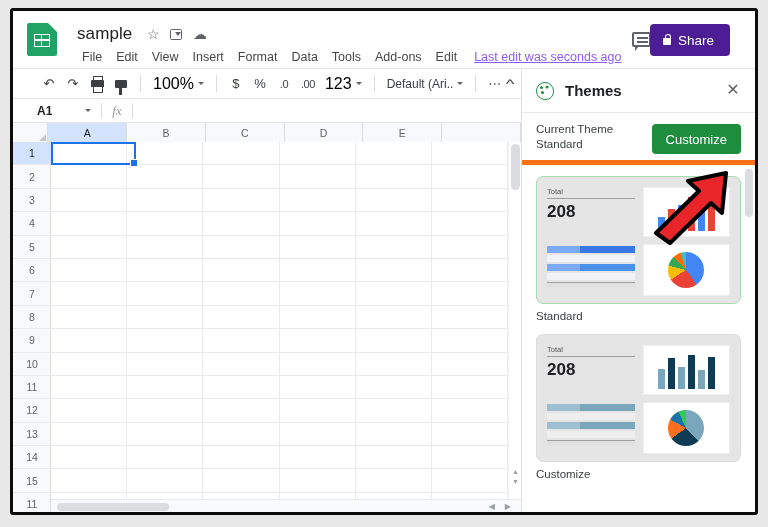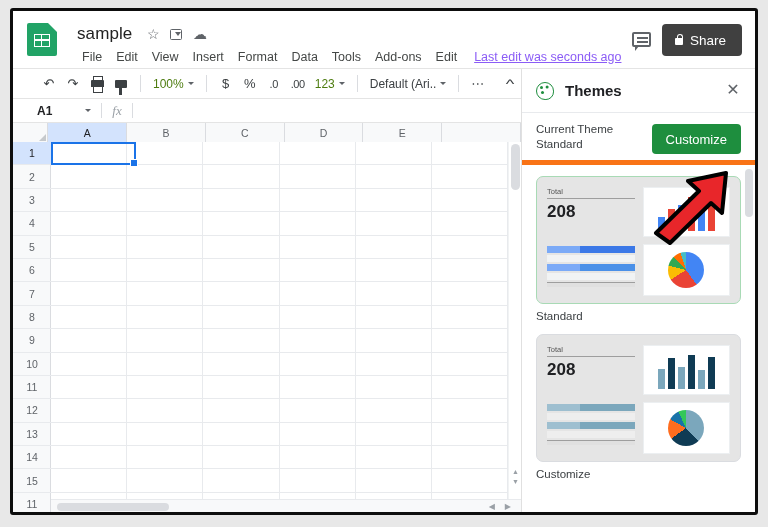--- a/index.html
+++ b/index.html
@@ -128,23 +128,23 @@
   #comment-icon .bubble::before { top: 3px; }
   #comment-icon .bubble::after  { top: 7px; }
   #comment-tail {
     position: absolute; left: 3px; top: 14px;
     width: 0; height: 0;
     border-left: 4px solid #5f6368;
     border-bottom: 5px solid transparent;
   }
 
   #share-button {
-    position: absolute; right: 13px; top: 13px;
+    position: absolute; right: 25px; top: 13px;
     height: 32px;
-    background: #404040;
+    background: #4c1d95;
     color: #ffffff;
     border: none;
     border-radius: 4px;
     padding: 0 16px 0 13px;
     font-size: 13.5px;
     font-family: "Liberation Sans", sans-serif;
     cursor: pointer;
     display: flex; align-items: center; gap: 7px;
   }
   .lock-glyph {
@@ -180,21 +180,21 @@
     font-size: 13px; color: #3c4043;
     cursor: pointer; border-radius: 3px;
     padding: 0 3px;
     white-space: nowrap;
   }
   .tb-sep {
     width: 1px; height: 17px;
     background: #dadce0;
     margin: 0 7px;
   }
-  .tb-text { font-size: 12px; color: #4d7c0f; }
+  .tb-text { font-size: 16px; color: #000000; }
   .caret {
     display: inline-block;
     width: 0; height: 0;
     border-left: 3.2px solid transparent;
     border-right: 3.2px solid transparent;
     border-top: 3.8px solid #5f6368;
     margin-left: 4px;
     vertical-align: middle;
   }
   #zoom-ctl, #fmt123-ctl, #font-ctl {

